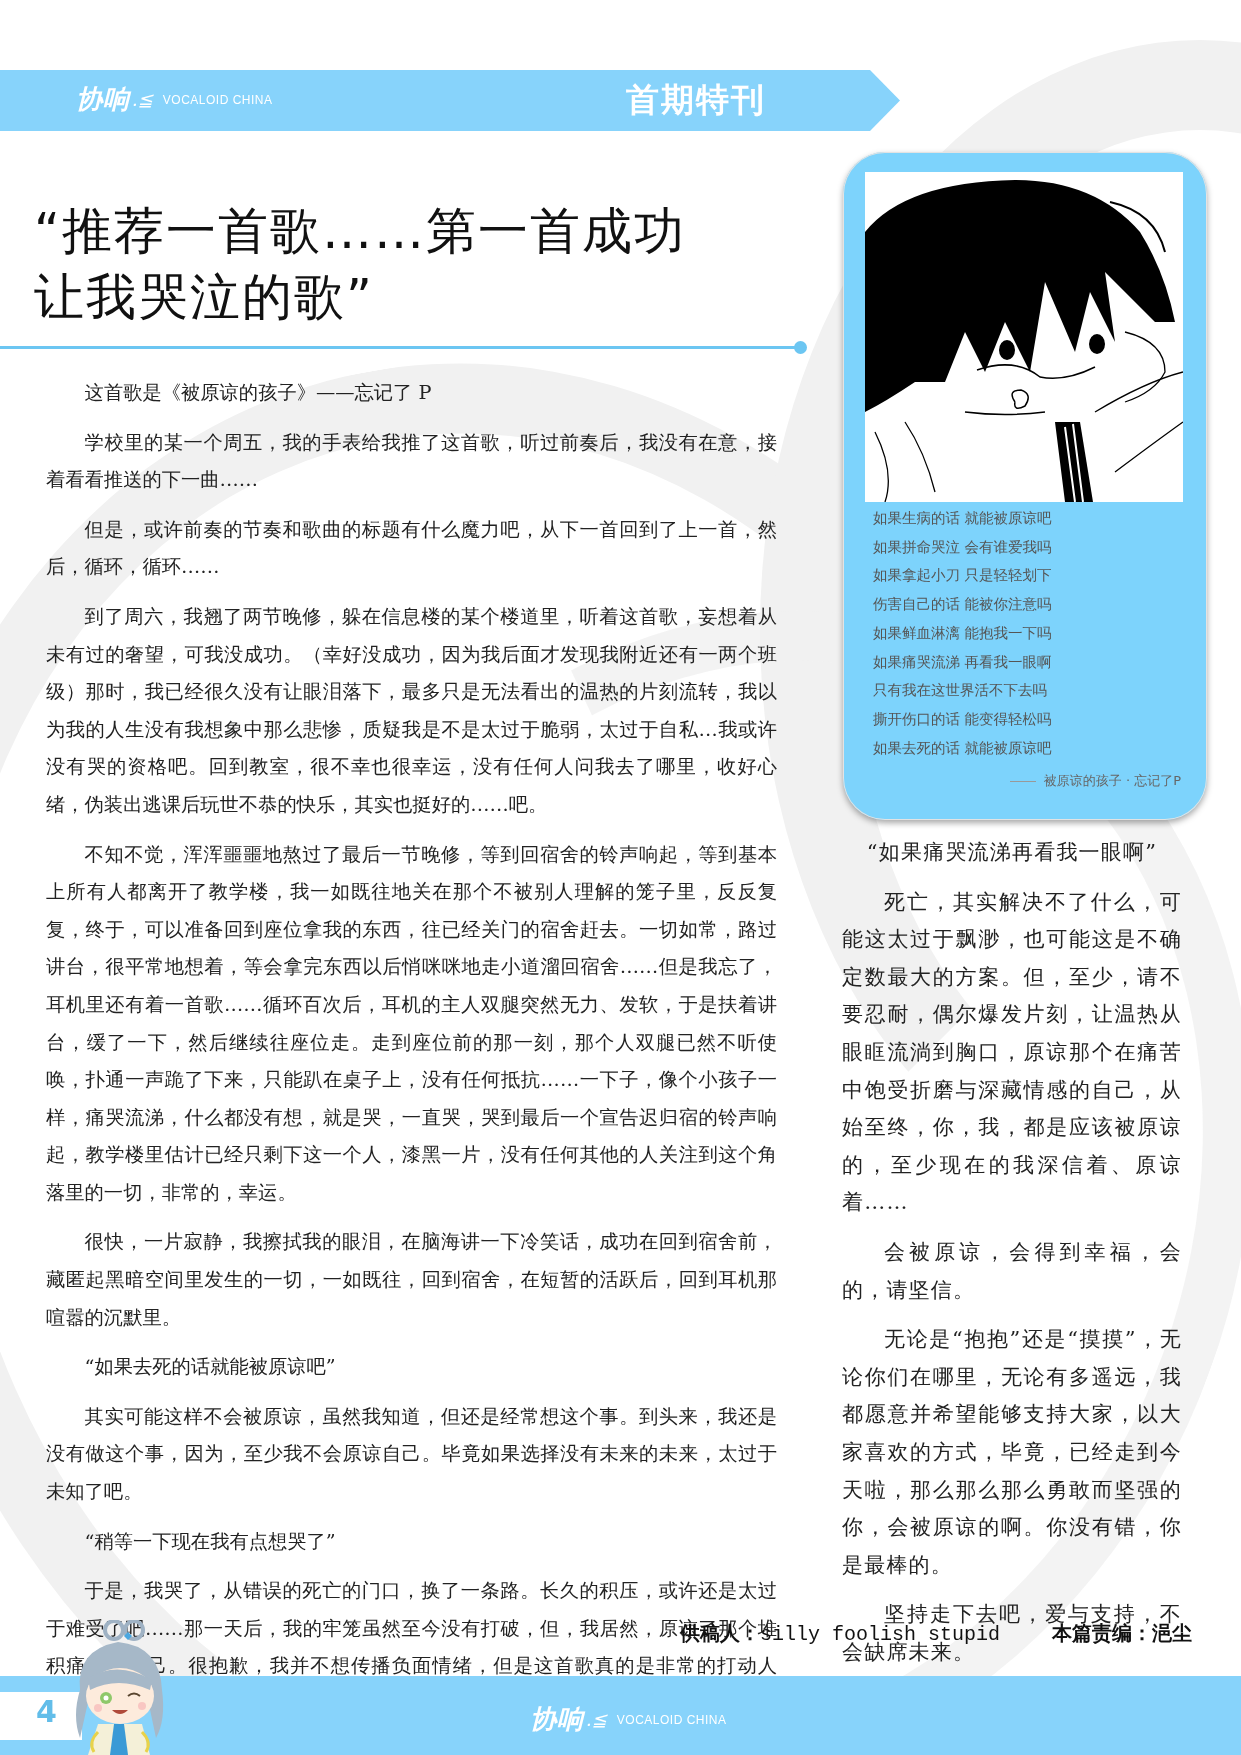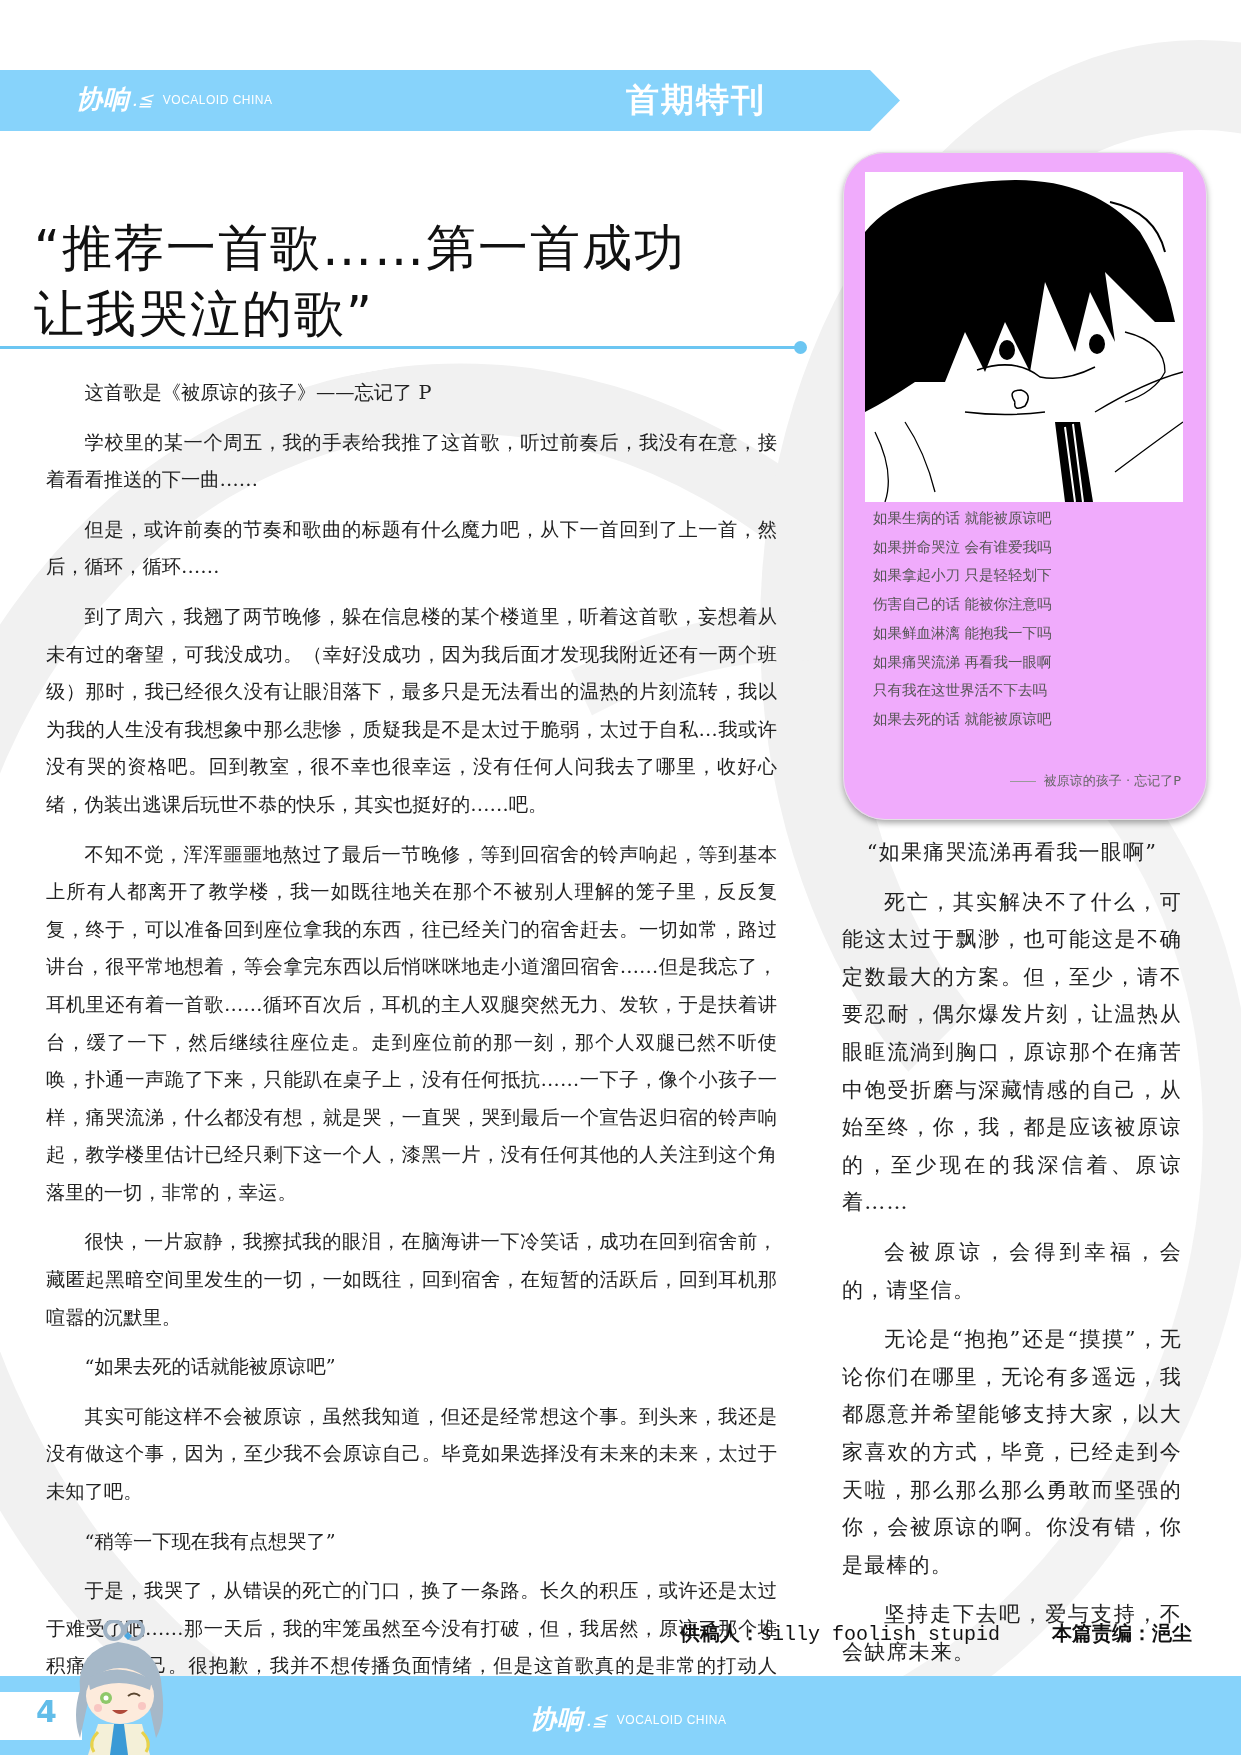--- a/index.html
+++ b/index.html
@@ -29,38 +29,37 @@
   .header-title {
     position: absolute; left: 626px; top: 8px;
     font-family: "DejaVu Sans", sans-serif; font-size: 33px; font-weight: bold; color: #fff; letter-spacing: 2px;
   }
 
   
   .headline {
     position: absolute; left: 34px; top: 198px; width: 790px;
     font-family: "DejaVu Sans", sans-serif; font-size: 50px; line-height: 66px; color: #111; font-weight: normal;
     letter-spacing: 2px;
-    margin-top: 17px;
   }
   .headline-rule { position: absolute; left: 0; top: 346px; width: 800px; height: 3px; background: #6cc6f2; }
   .headline-dot { position: absolute; left: 794px; top: 341px; width: 13px; height: 13px; border-radius: 50%; background: #6cc6f2; }
 
   
   .article-left {
     position: absolute; left: 34px; top: 362px; width: 755px;
     font-size: 19.3px; line-height: 37.6px; text-align: justify;
   }
   .article-left p, .article-right p { margin: 12px; }
   .article-left p.indent, .article-right p.indent { text-indent: 2em; }
   .article-left p.quote { text-indent: 2em; }
 
   
   .lyric-card {
     position: absolute; left: 843px; top: 152px; width: 364px; height: 668px;
-    background: #f0abfc; border-radius: 42px;
+    background: #7dd3fc; border-radius: 42px;
     box-shadow: 0 3px 6px rgba(0,0,0,.35), inset 0 0 0 1px #e3e3e3;
   }
   .card-art { position: absolute; left: 22px; top: 20px; width: 318px; height: 330px; overflow: hidden; }
   .lyrics {
     position: absolute; left: 30px; top: 352px; width: 310px;
     font-family: "DejaVu Sans", sans-serif; font-size: 14.5px; line-height: 28.7px; color: #555;
   }
   .lyric-line { display: block; white-space: nowrap; }
   .lyric-credit {
     position: absolute; right: 26px; top: 620px;
@@ -148,20 +147,21 @@
     </svg>
   </div>
   <div class="lyrics">
     <span class="lyric-line">如果生病的话 就能被原谅吧</span>
     <span class="lyric-line">如果拼命哭泣 会有谁爱我吗</span>
     <span class="lyric-line">如果拿起小刀 只是轻轻划下</span>
     <span class="lyric-line">伤害自己的话 能被你注意吗</span>
     <span class="lyric-line">如果鲜血淋漓 能抱我一下吗</span>
     <span class="lyric-line">如果痛哭流涕 再看我一眼啊</span>
     <span class="lyric-line">只有我在这世界活不下去吗</span>
+    <span class="lyric-line">撕开伤口的话 能变得轻松吗</span>
     <span class="lyric-line">如果去死的话 就能被原谅吧</span>
   </div>
   <div class="lyric-credit">
     <span class="credit-dash"></span>
     <span>被原谅的孩子 · 忘记了P</span>
   </div>
 </div>
 
 <div class="article-right">
   <p class="center">“如果痛哭流涕再看我一眼啊”</p>

